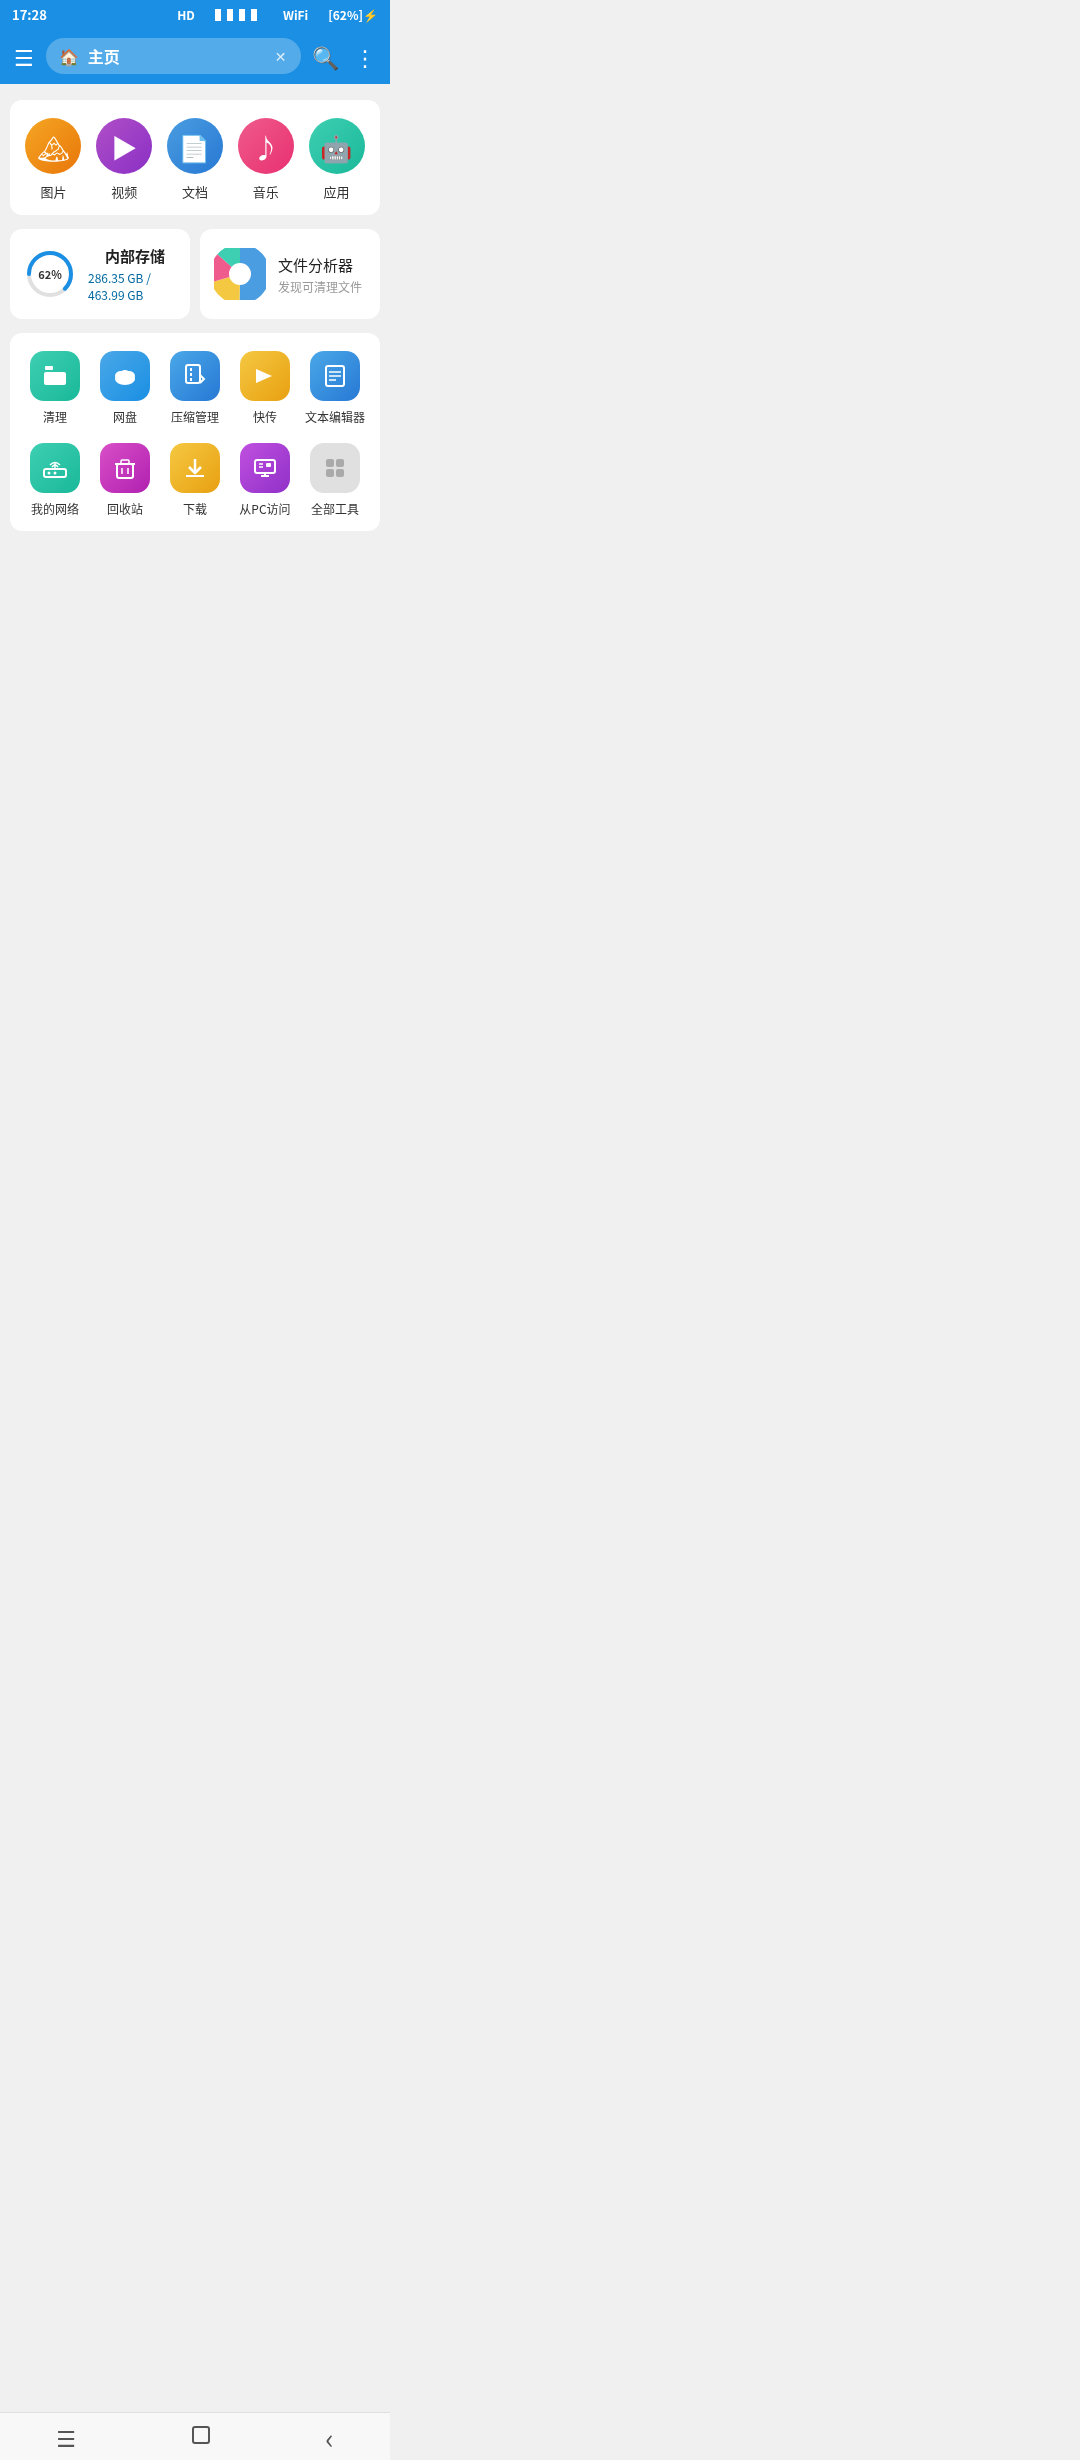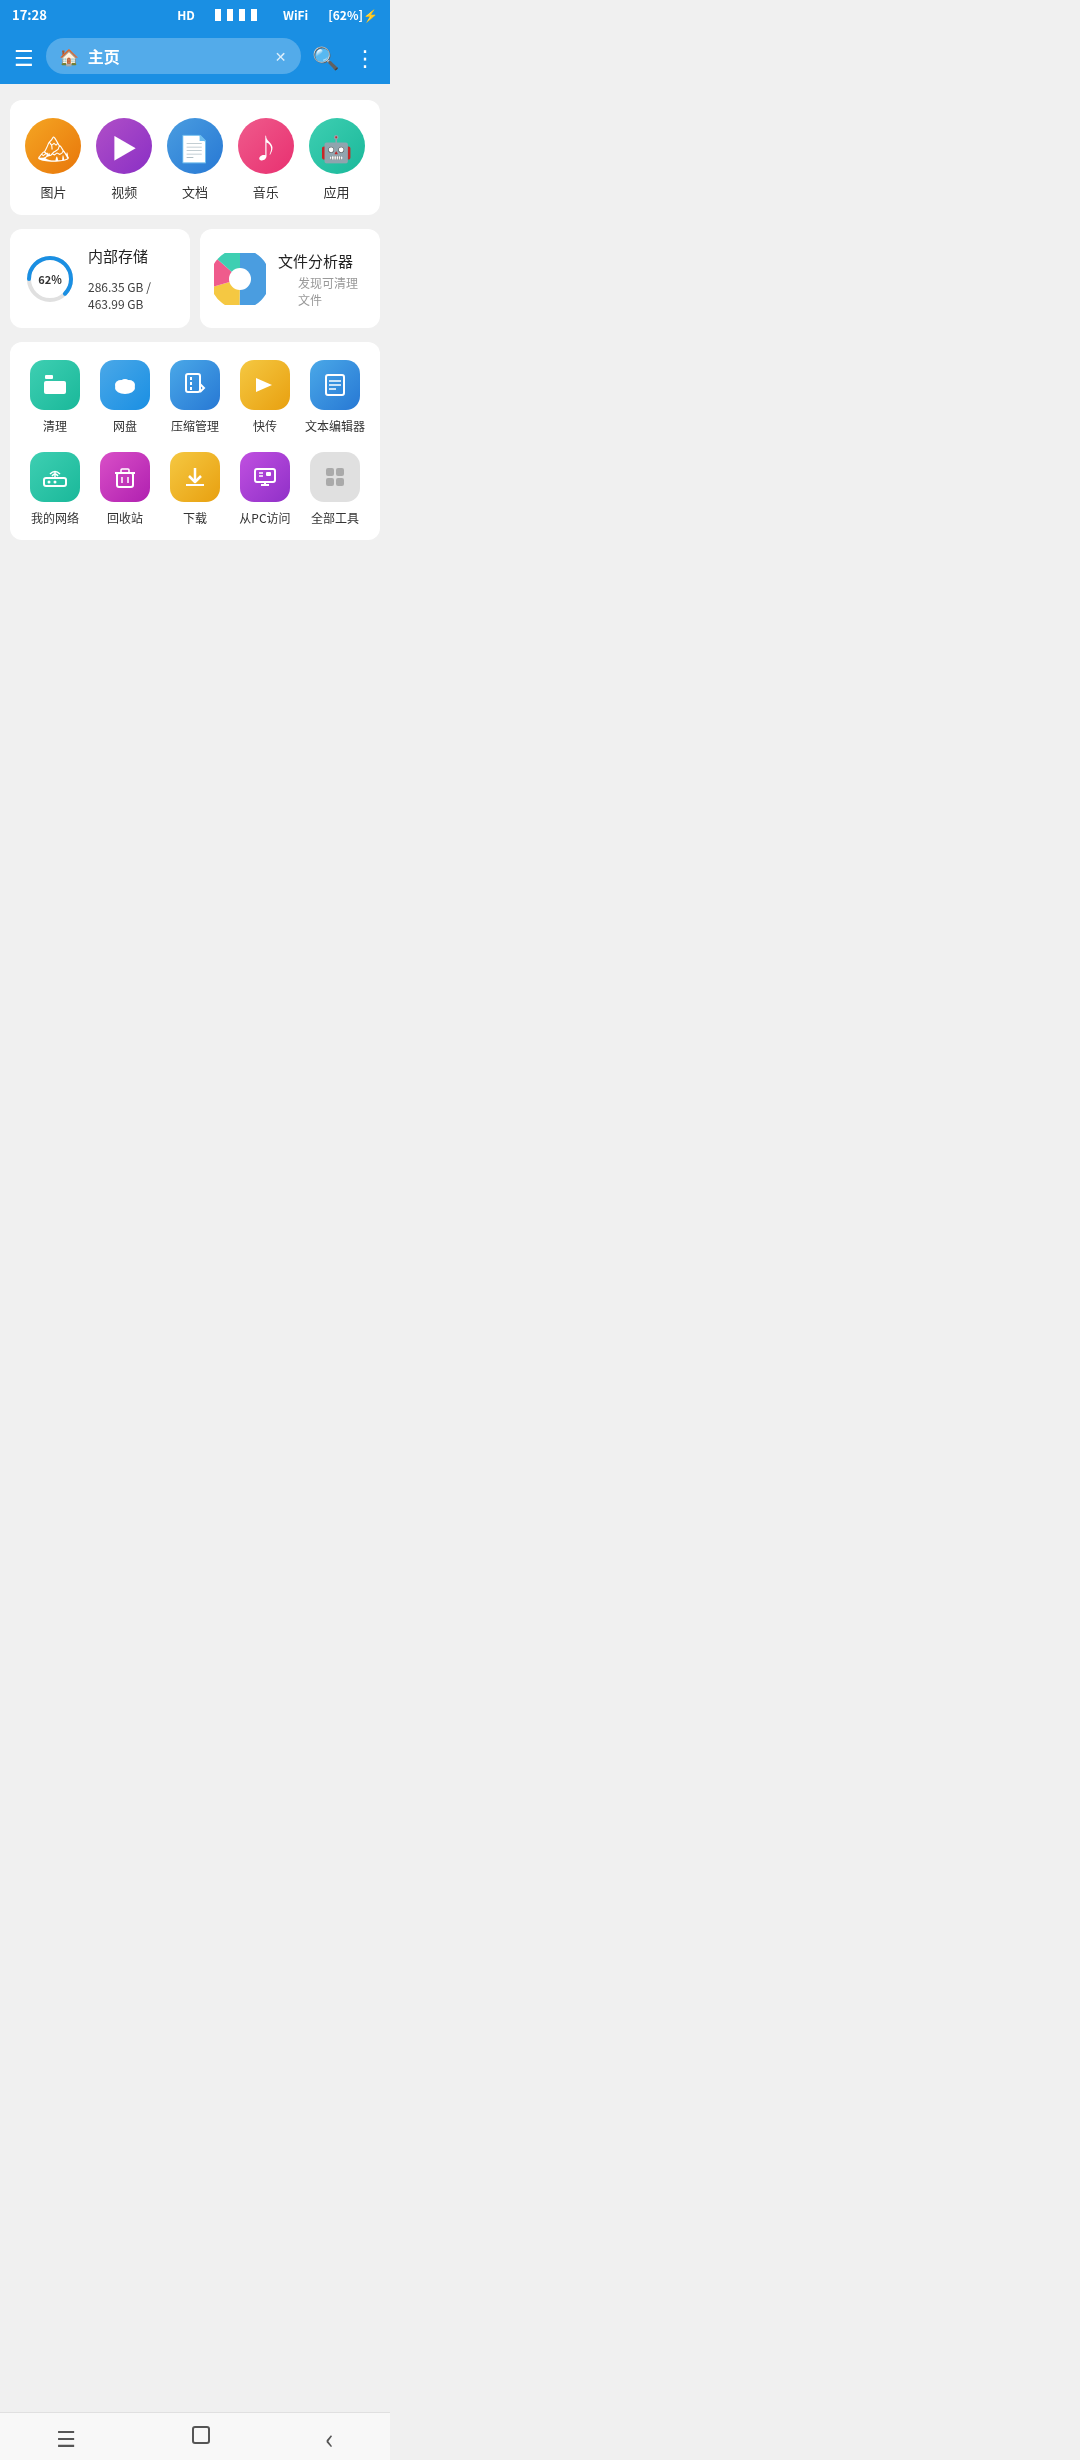--- a/index.html
+++ b/index.html
@@ -129,34 +129,34 @@
     }
     .storage-pct {
       position: absolute;
       top: 50%; left: 50%;
       transform: translate(-50%, -50%);
       font-size: 11px;
       font-weight: 700;
       color: #333;
     }
     .storage-info {}
-    .storage-title { font-size: 15px; font-weight: 400; color: #222; }
-    .storage-sub   { font-size: 12px; color: #404040; margin-top: 12px; }
+    .storage-title { font-size: 15px; font-weight: 700; color: #222; margin-left: 17px; }
+    .storage-sub   { font-size: 12px; color: #0369a1; margin-top: 3px; }
 
     .analyzer-icon {
       width: 52px;
       height: 52px;
       flex-shrink: 0;
       display: flex;
       align-items: center;
       justify-content: center;
     }
     .analyzer-info {}
     .analyzer-title { font-size: 15px; font-weight: 400; color: #222; }
-    .analyzer-sub   { font-size: 12px; color: #999; margin-top: 3px; margin-left: 20px; }
+    .analyzer-sub   { font-size: 12px; color: #999; margin-top: 3px; }
 
     
     .tools-card {
       background: #fff;
       border-radius: 12px;
       padding: 18px 10px 14px;
     }
     .tools-grid {
       display: grid;
       grid-template-columns: repeat(5, 1fr);

